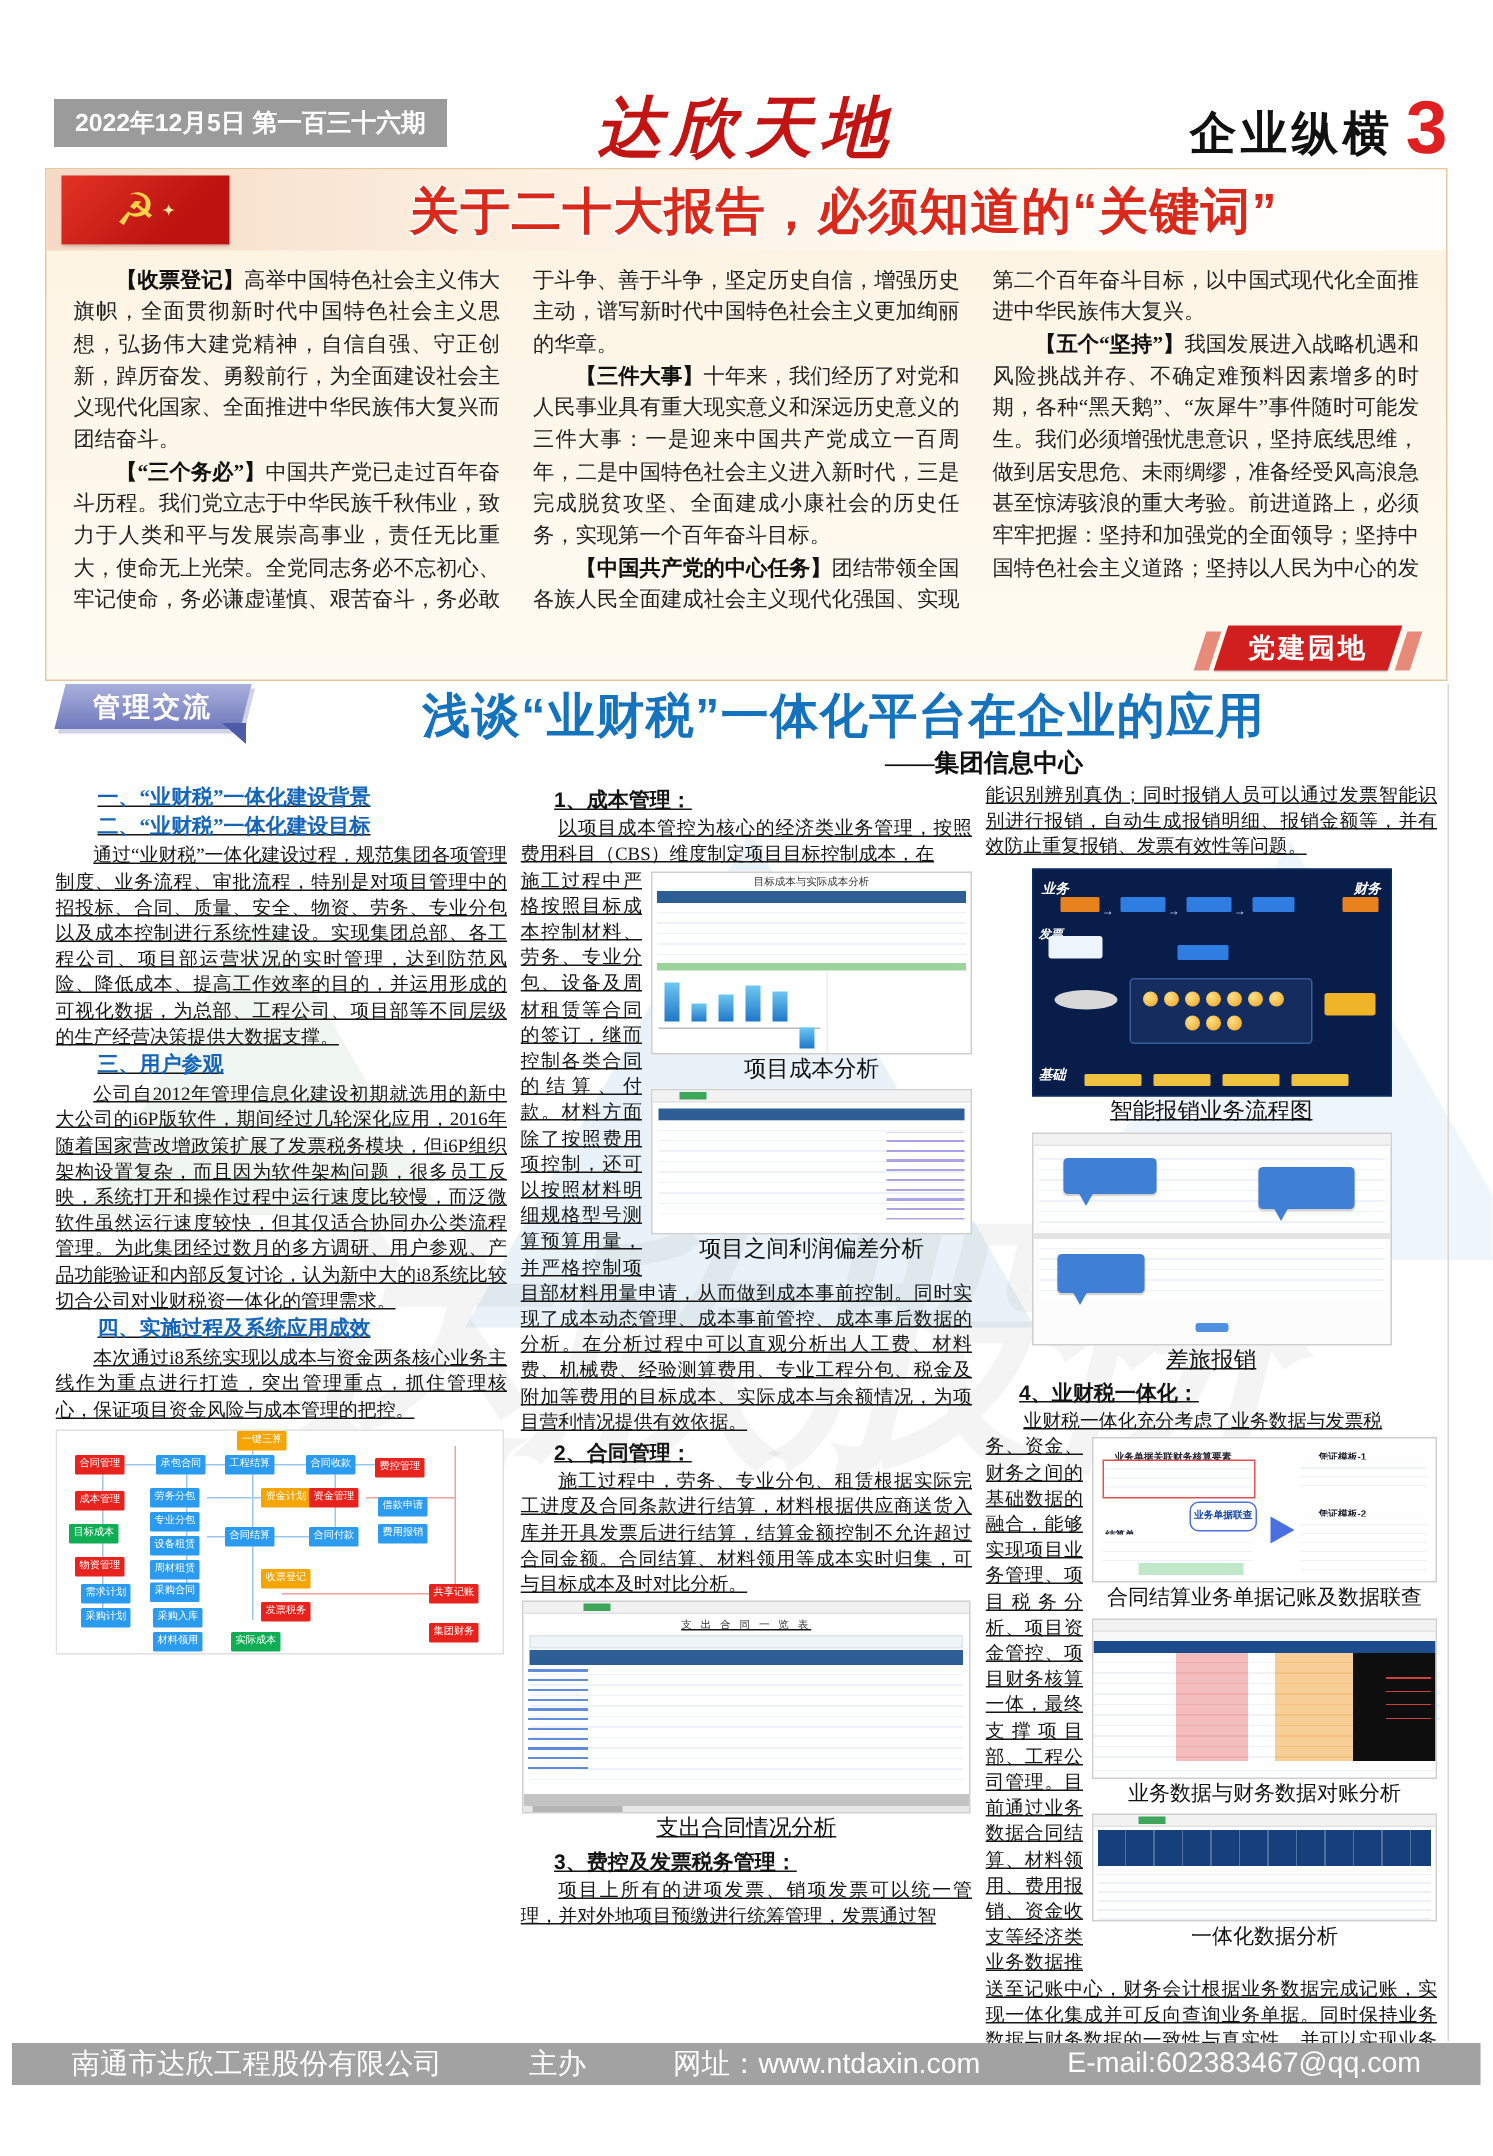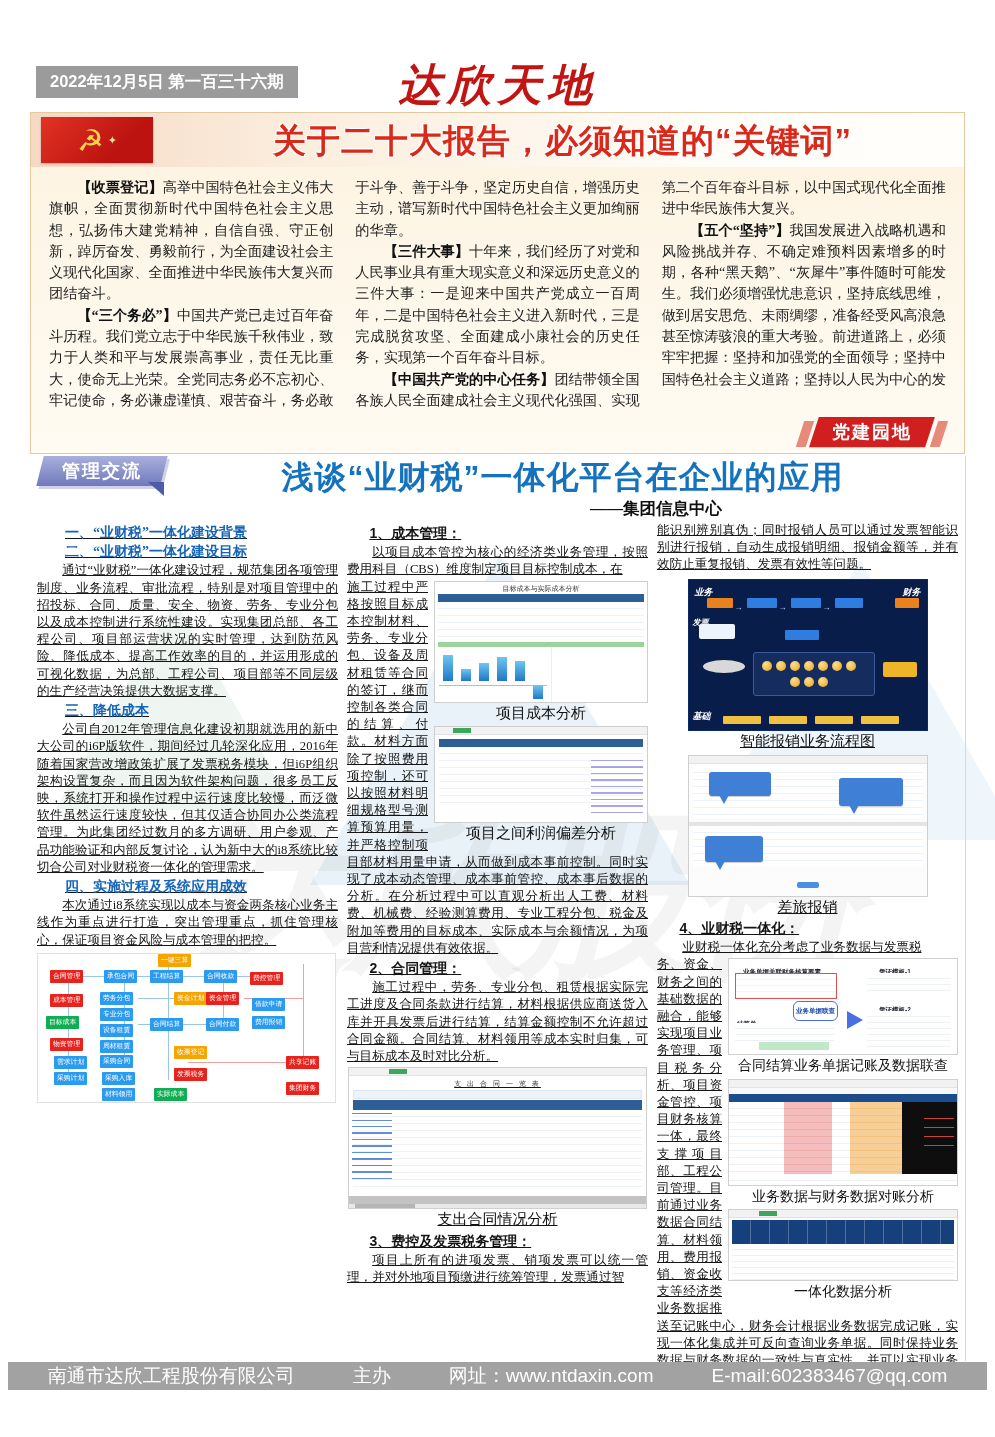--- a/index.html
+++ b/index.html
@@ -176,20 +176,24 @@
 
 <div class="wm wm-tri-big"></div>
 <div class="wm wm-tri-small"></div>
 <div class="wm wm-tri-right"></div>
 <div class="wm wm-script">达欣股份</div>
 <div class="rule-right"></div>
 
 <div class="hdr">
   <div class="hdr-date sans">2022年12月5日 第一百三十六期</div>
   <div class="hdr-mast">达欣天地</div>
+  <div class="hdr-right">
+    <span class="hdr-section sans">企业纵横</span>
+    <span class="hdr-page sans">3</span>
+  </div>
 </div>
 
 <div class="a1">
   <div class="a1-banner">
     <div class="a1-emblem">☭<span class="spark">✦</span></div>
     <div class="a1-title sans">关于二十大报告，必须知道的“关键词”</div>
   </div>
   <div class="a1-text">
     <p><b>【收票登记】</b><span>高举中国特色社会主义伟大旗帜，全面贯彻新时代中国特色社会主义思想，弘扬伟大建党精神，自信自强、守正创新，踔厉奋发、勇毅前行，为全面建设社会主义现代化国家、全面推进中华民族伟大复兴而团结奋斗。</span></p>
     <p><b>【“三个务必”】</b><span>中国共产党已走过百年奋斗历程。我们党立志于中华民族千秋伟业，致力于人类和平与发展崇高事业，责任无比重大，使命无上光荣。全党同志务必不忘初心、牢记使命，务必谦虚谨慎、艰苦奋斗，务必敢于斗争、善于斗争，坚定历史自信，增强历史主动，谱写新时代中国特色社会主义更加绚丽的华章。</span></p>
@@ -209,21 +213,21 @@
   <div class="a2-title sans">浅谈“业财税”一体化平台在企业的应用</div>
   <div class="a2-sub">——集团信息中心</div>
 </div>
 
 <div class="cols">
 
   <div class="col">
     <div class="h-blue">一、“业财税”一体化建设背景</div>
     <div class="h-blue">二、“业财税”一体化建设目标</div>
     <p>通过“业财税”一体化建设过程，规范集团各项管理制度、业务流程、审批流程，特别是对项目管理中的招投标、合同、质量、安全、物资、劳务、专业分包以及成本控制进行系统性建设。实现集团总部、各工程公司、项目部运营状况的实时管理，达到防范风险、降低成本、提高工作效率的目的，并运用形成的可视化数据，为总部、工程公司、项目部等不同层级的生产经营决策提供大数据支撑。</p>
-    <div class="h-blue">三、降低成本</div>
+    <div class="h-blue">三、用户参观</div>
     <p>公司自2012年管理信息化建设初期就选用的新中大公司的i6P版软件，期间经过几轮深化应用，2016年随着国家营改增政策扩展了发票税务模块，但i6P组织架构设置复杂，而且因为软件架构问题，很多员工反映，系统打开和操作过程中运行速度比较慢，而泛微软件虽然运行速度较快，但其仅适合协同办公类流程管理。为此集团经过数月的多方调研、用户参观、产品功能验证和内部反复讨论，认为新中大的i8系统比较切合公司对业财税资一体化的管理需求。</p>
     <div class="h-blue">四、实施过程及系统应用成效</div>
     <p>本次通过i8系统实现以成本与资金两条核心业务主线作为重点进行打造，突出管理重点，抓住管理核心，保证项目资金风险与成本管理的把控。</p>
     <div class="flow">
       <div class="ln" style="left:40px;top:22px;width:180px;height:1px"></div>
       <div class="ln" style="left:100px;top:44px;width:70px;height:1px"></div>
       <div class="ln" style="left:100px;top:70px;width:70px;height:1px"></div>
       <div class="ln" style="left:30px;top:28px;width:1px;height:96px"></div>
       <div class="ln" style="left:130px;top:6px;width:1px;height:120px"></div>
       <div class="ln" style="left:185px;top:22px;width:1px;height:48px"></div>

